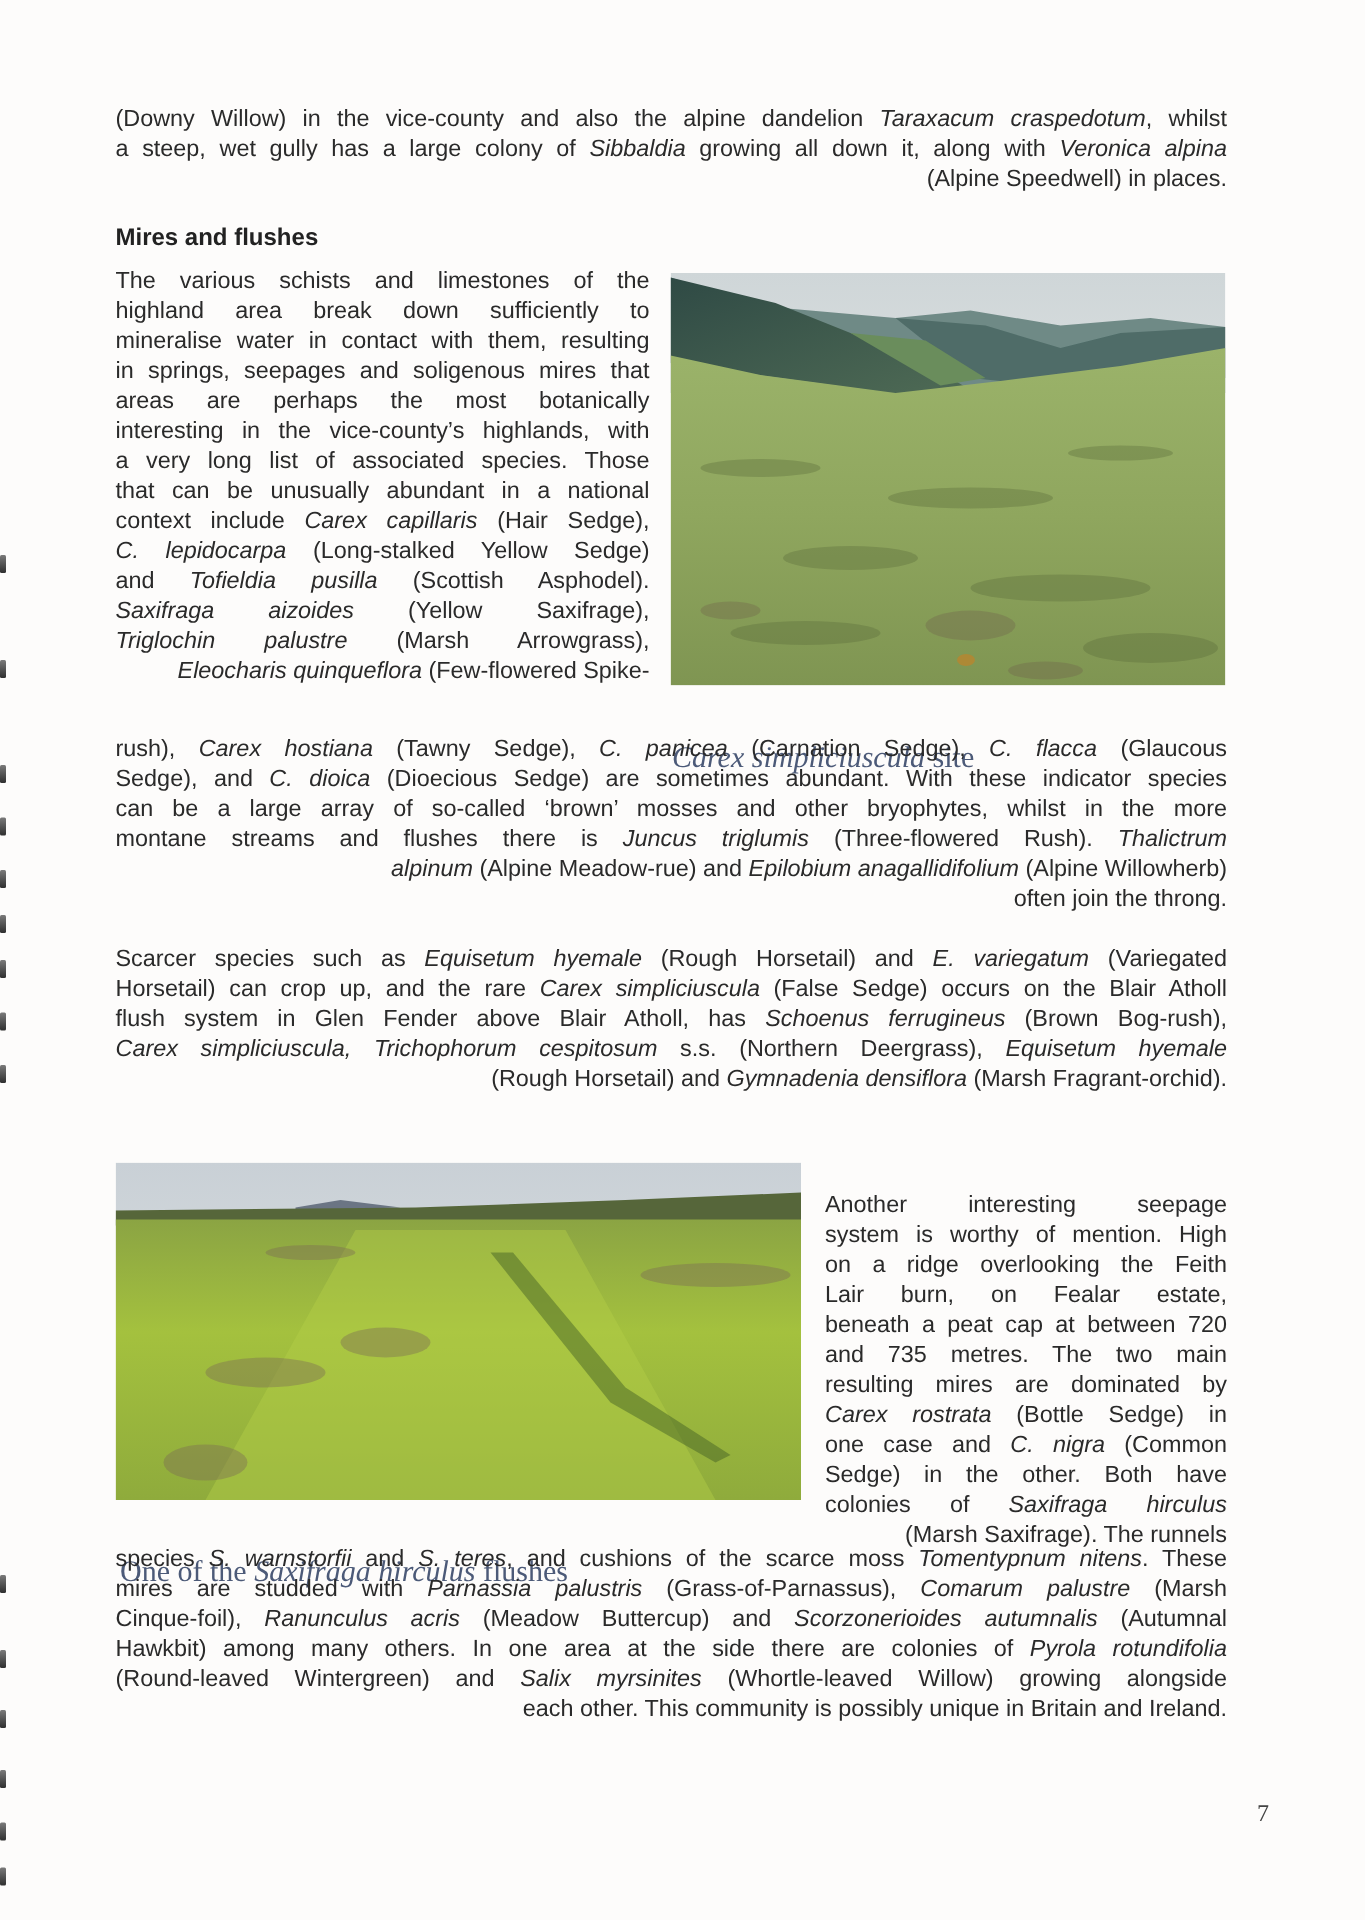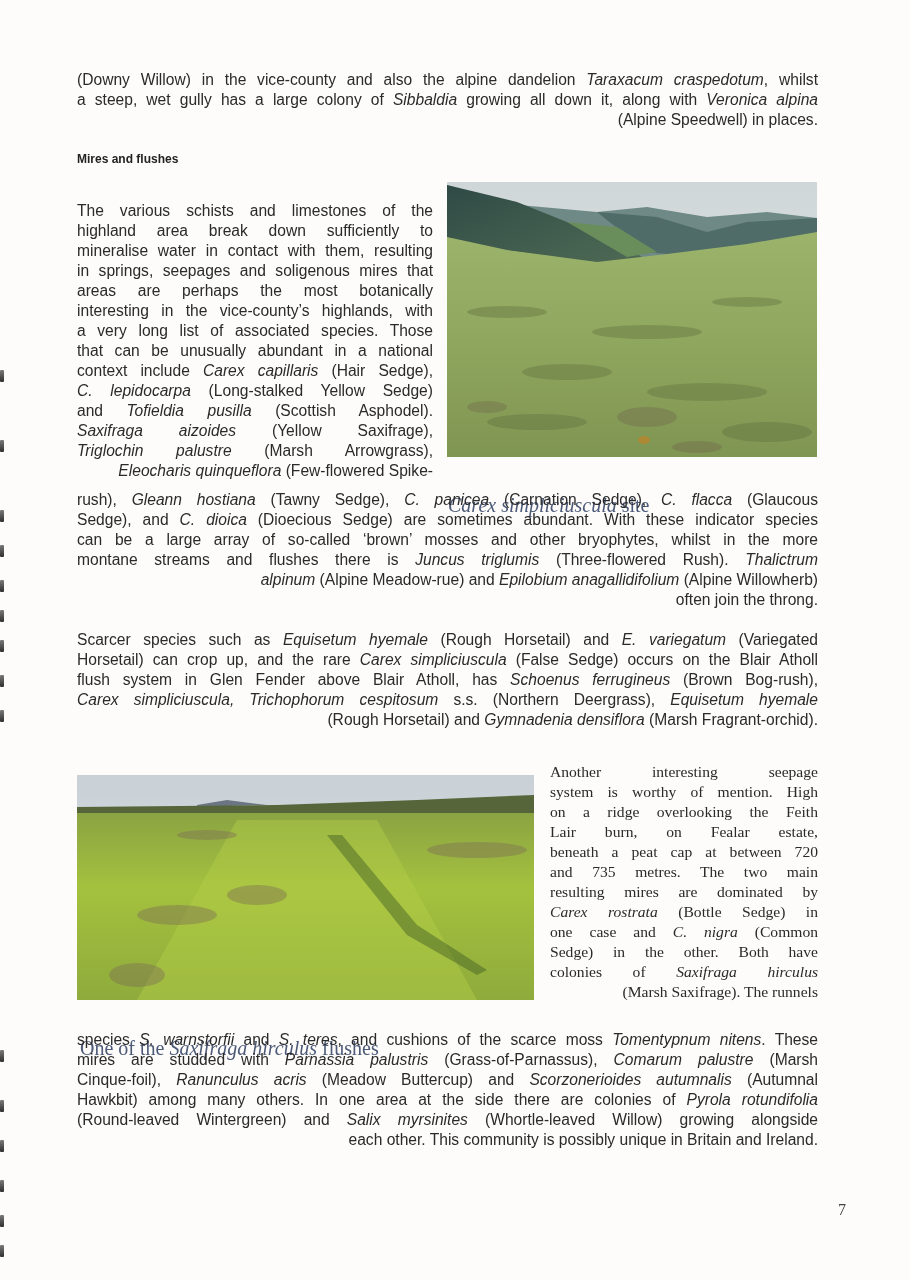--- a/index.html
+++ b/index.html
@@ -15,24 +15,24 @@
     .binding { position: absolute; left: 0; top: 0; width: 8px; height: 1280px; }
     .binding .mark {
       position: absolute; left: 0; width: 4px; height: 12px;
       background: linear-gradient(#7a7a7a, #2f2f2f);
       border-radius: 1px;
     }
     .block { position: absolute; left: 77px; width: 741px; }
     i, .it { font-style: italic; }
     h2 {
       position: absolute; left: 77px; top: 149px;
-      font-size: 12px; font-weight: bold; line-height: 20px; color: #222;
-    }
-    .col-left { position: absolute; left: 77px; top: 201px; width: 356px; }
-    .col-right { position: absolute; left: 550px; top: 762px; width: 268px; font-family: Liberation Serif, serif; }
+      font-size: 16px; font-weight: bold; line-height: 20px; color: #222;
+    }
+    .col-left { position: absolute; left: 77px; top: 178px; width: 356px; }
+    .col-right { position: absolute; left: 550px; top: 794px; width: 268px; }
     .line { display: block; height: 20px; white-space: nowrap; overflow: visible; text-align: right; }
     .jline { display: block; height: 20px; text-align: justify; text-align-last: justify; white-space: normal; }
     .photo {
       position: absolute; overflow: hidden;
     }
     .photo1 { left: 447px; top: 182px; width: 370px; height: 275px; }
     .photo2 { left: 77px; top: 775px; width: 457px; height: 225px; }
     .caption {
       position: absolute; font-family: Liberation Serif, serif;
       font-size: 20px; color: #4c5a78; line-height: 18px; white-space: nowrap; margin-top: 36px;
@@ -130,21 +130,21 @@
         <ellipse cx="250" cy="265" rx="25" ry="6"></ellipse>
       </g>
       <ellipse cx="197" cy="258" rx="6" ry="4" fill="#b8862e" opacity="0.8"></ellipse>
     </svg>
   </div>
   <div class="caption cap1">
     <span class="it">Carex simpliciuscula</span><span> site</span>
   </div>
 
   <div class="block" style="top:490px;" id="p1full">
-      <span class="jline">rush), <i>Gleann hostiana</i> (Tawny Sedge), <i>C. panicea</i> (Carnation Sedge), <i>C. flacca</i> (Glaucous</span>
+      <span class="jline">rush), <i>Carex hostiana</i> (Tawny Sedge), <i>C. panicea</i> (Carnation Sedge), <i>C. flacca</i> (Glaucous</span>
       <span class="jline">Sedge), and <i>C. dioica</i> (Dioecious Sedge) are sometimes abundant. With these indicator species</span>
       <span class="jline">can be a large array of so-called ‘brown’ mosses and other bryophytes, whilst in the more</span>
       <span class="jline">montane streams and flushes there is <i>Juncus triglumis</i> (Three-flowered Rush). <i>Thalictrum</i></span>
       <span class="line"><i>alpinum</i> (Alpine Meadow-rue) and <i>Epilobium anagallidifolium</i> (Alpine Willowherb)</span>
       <span class="line">often join the throng.</span>
     </div>
 
   <div class="block" style="top:630px;" id="p2">
       <span class="jline">Scarcer species such as <i>Equisetum hyemale</i> (Rough Horsetail) and <i>E. variegatum</i> (Variegated</span>
       <span class="jline">Horsetail) can crop up, and the rare <i>Carex simpliciuscula</i> (False Sedge) occurs on the Blair Atholl</span>

